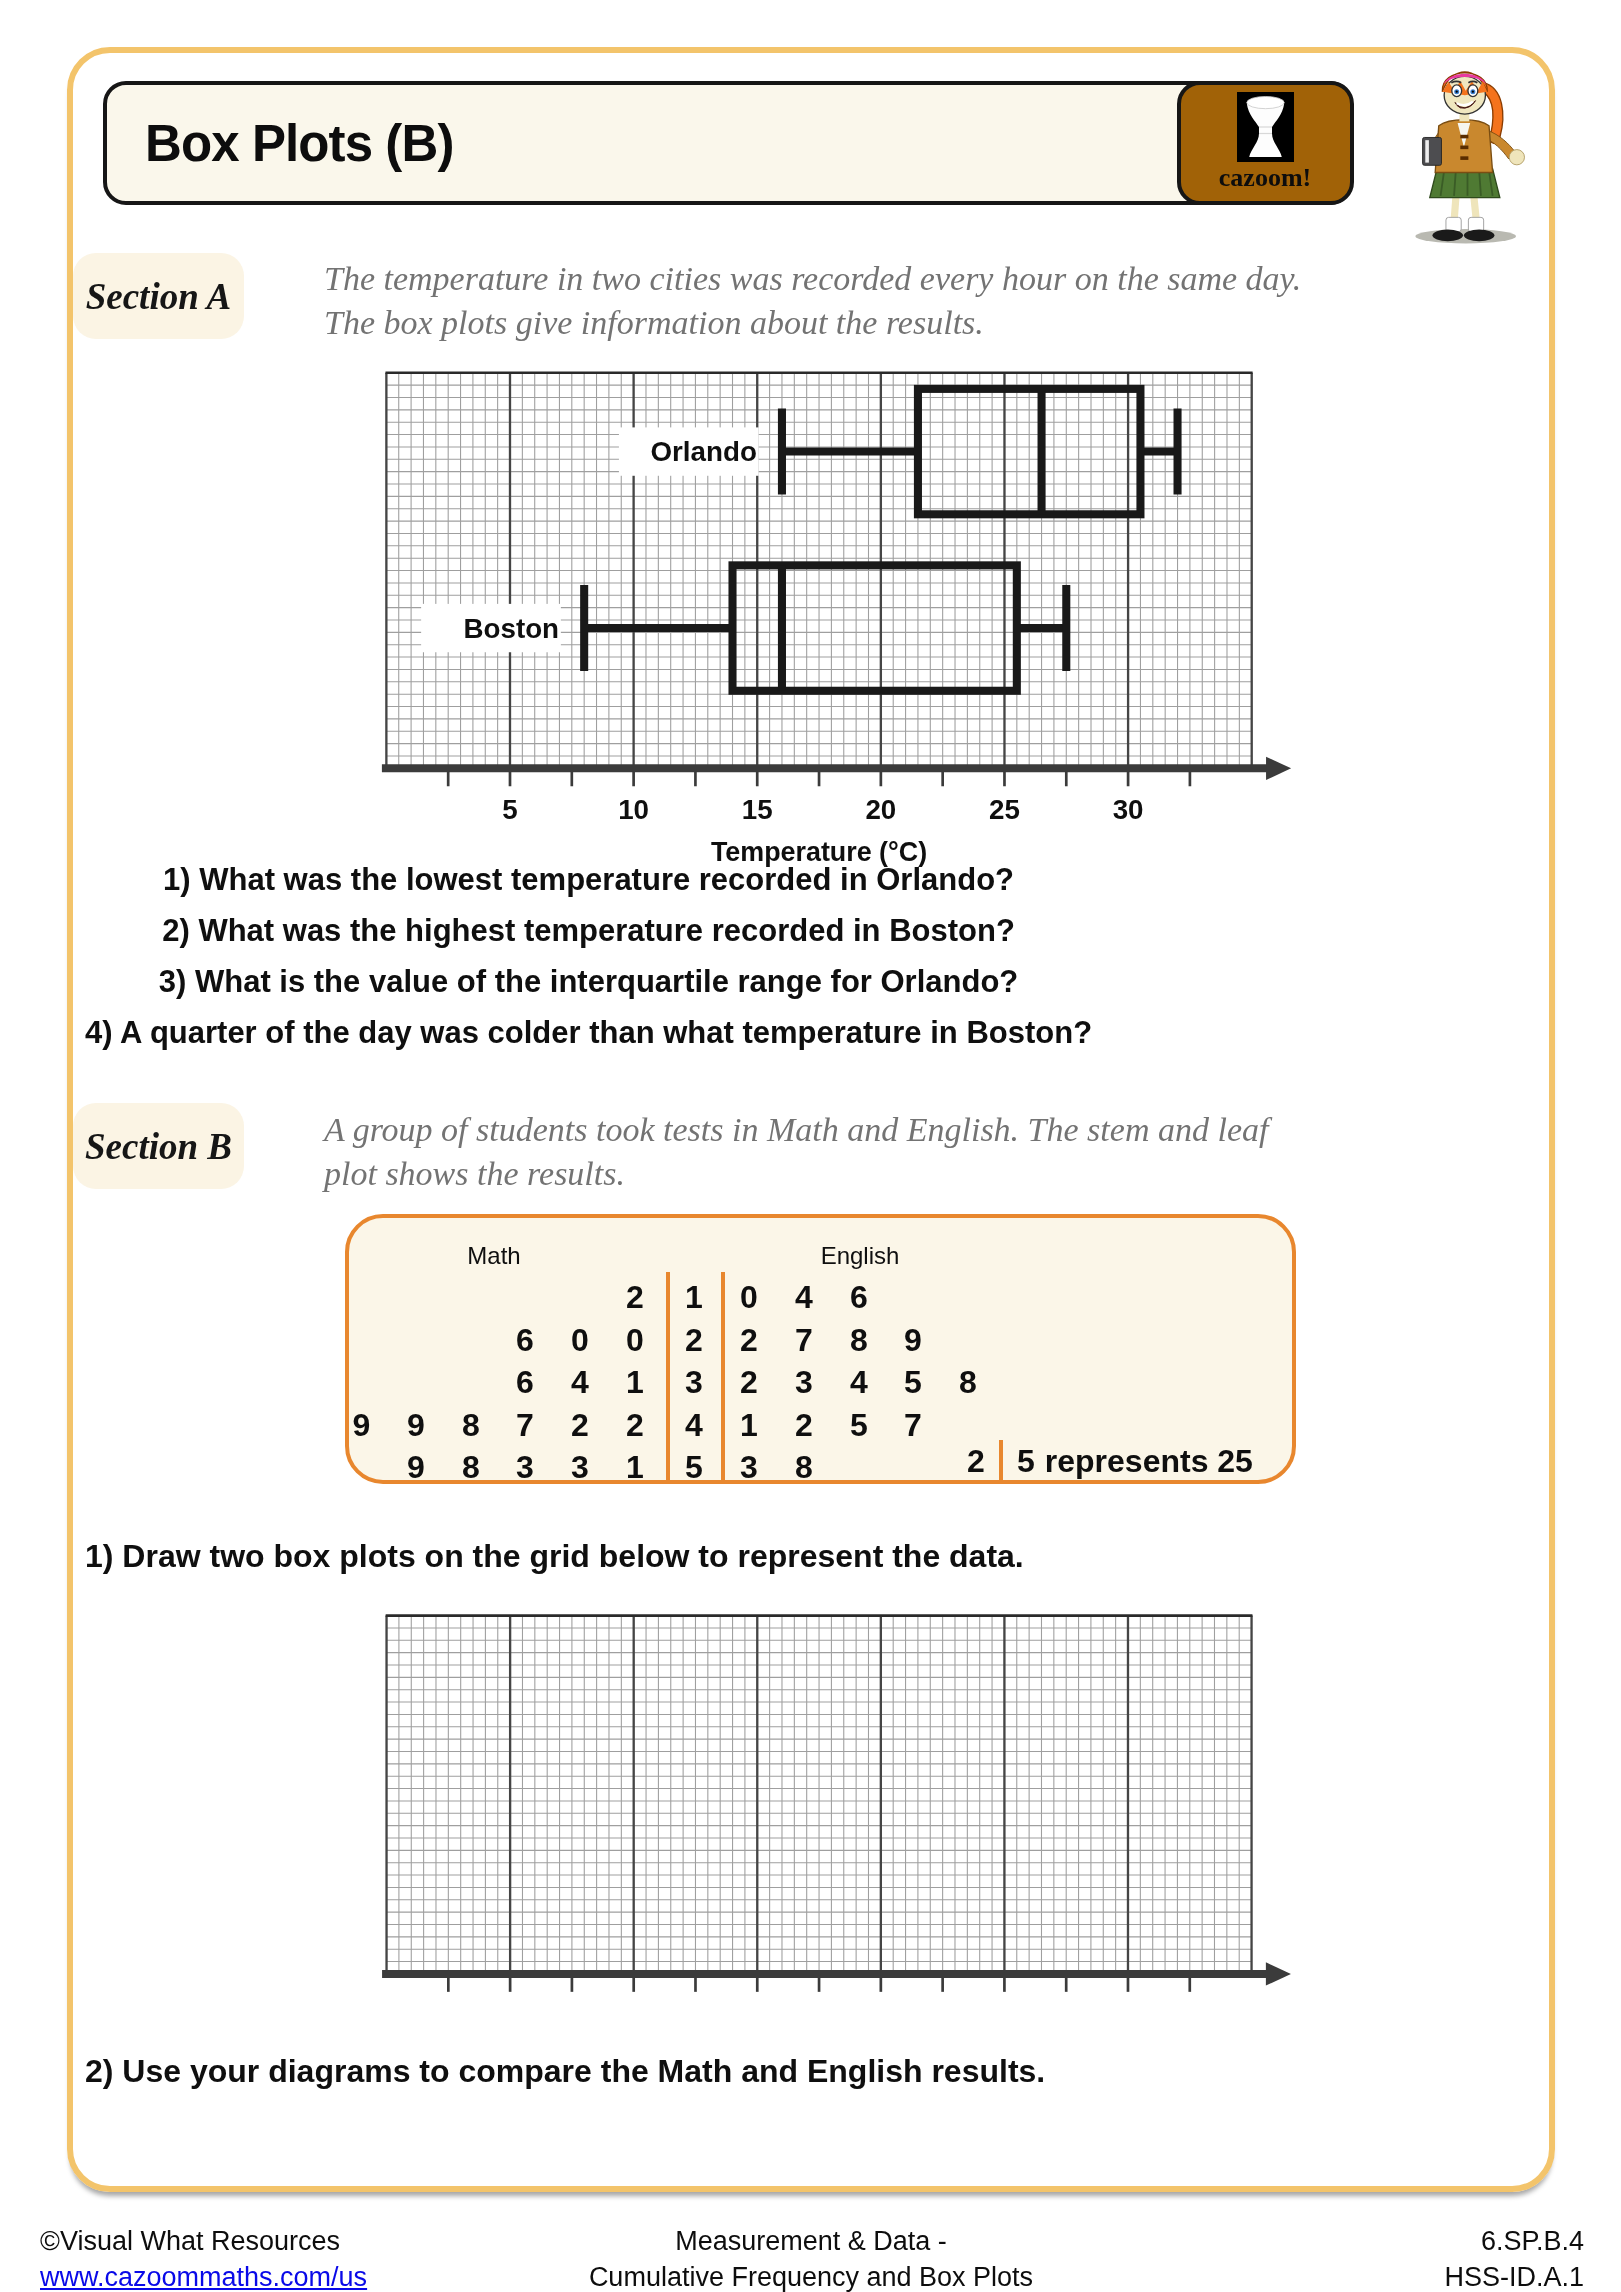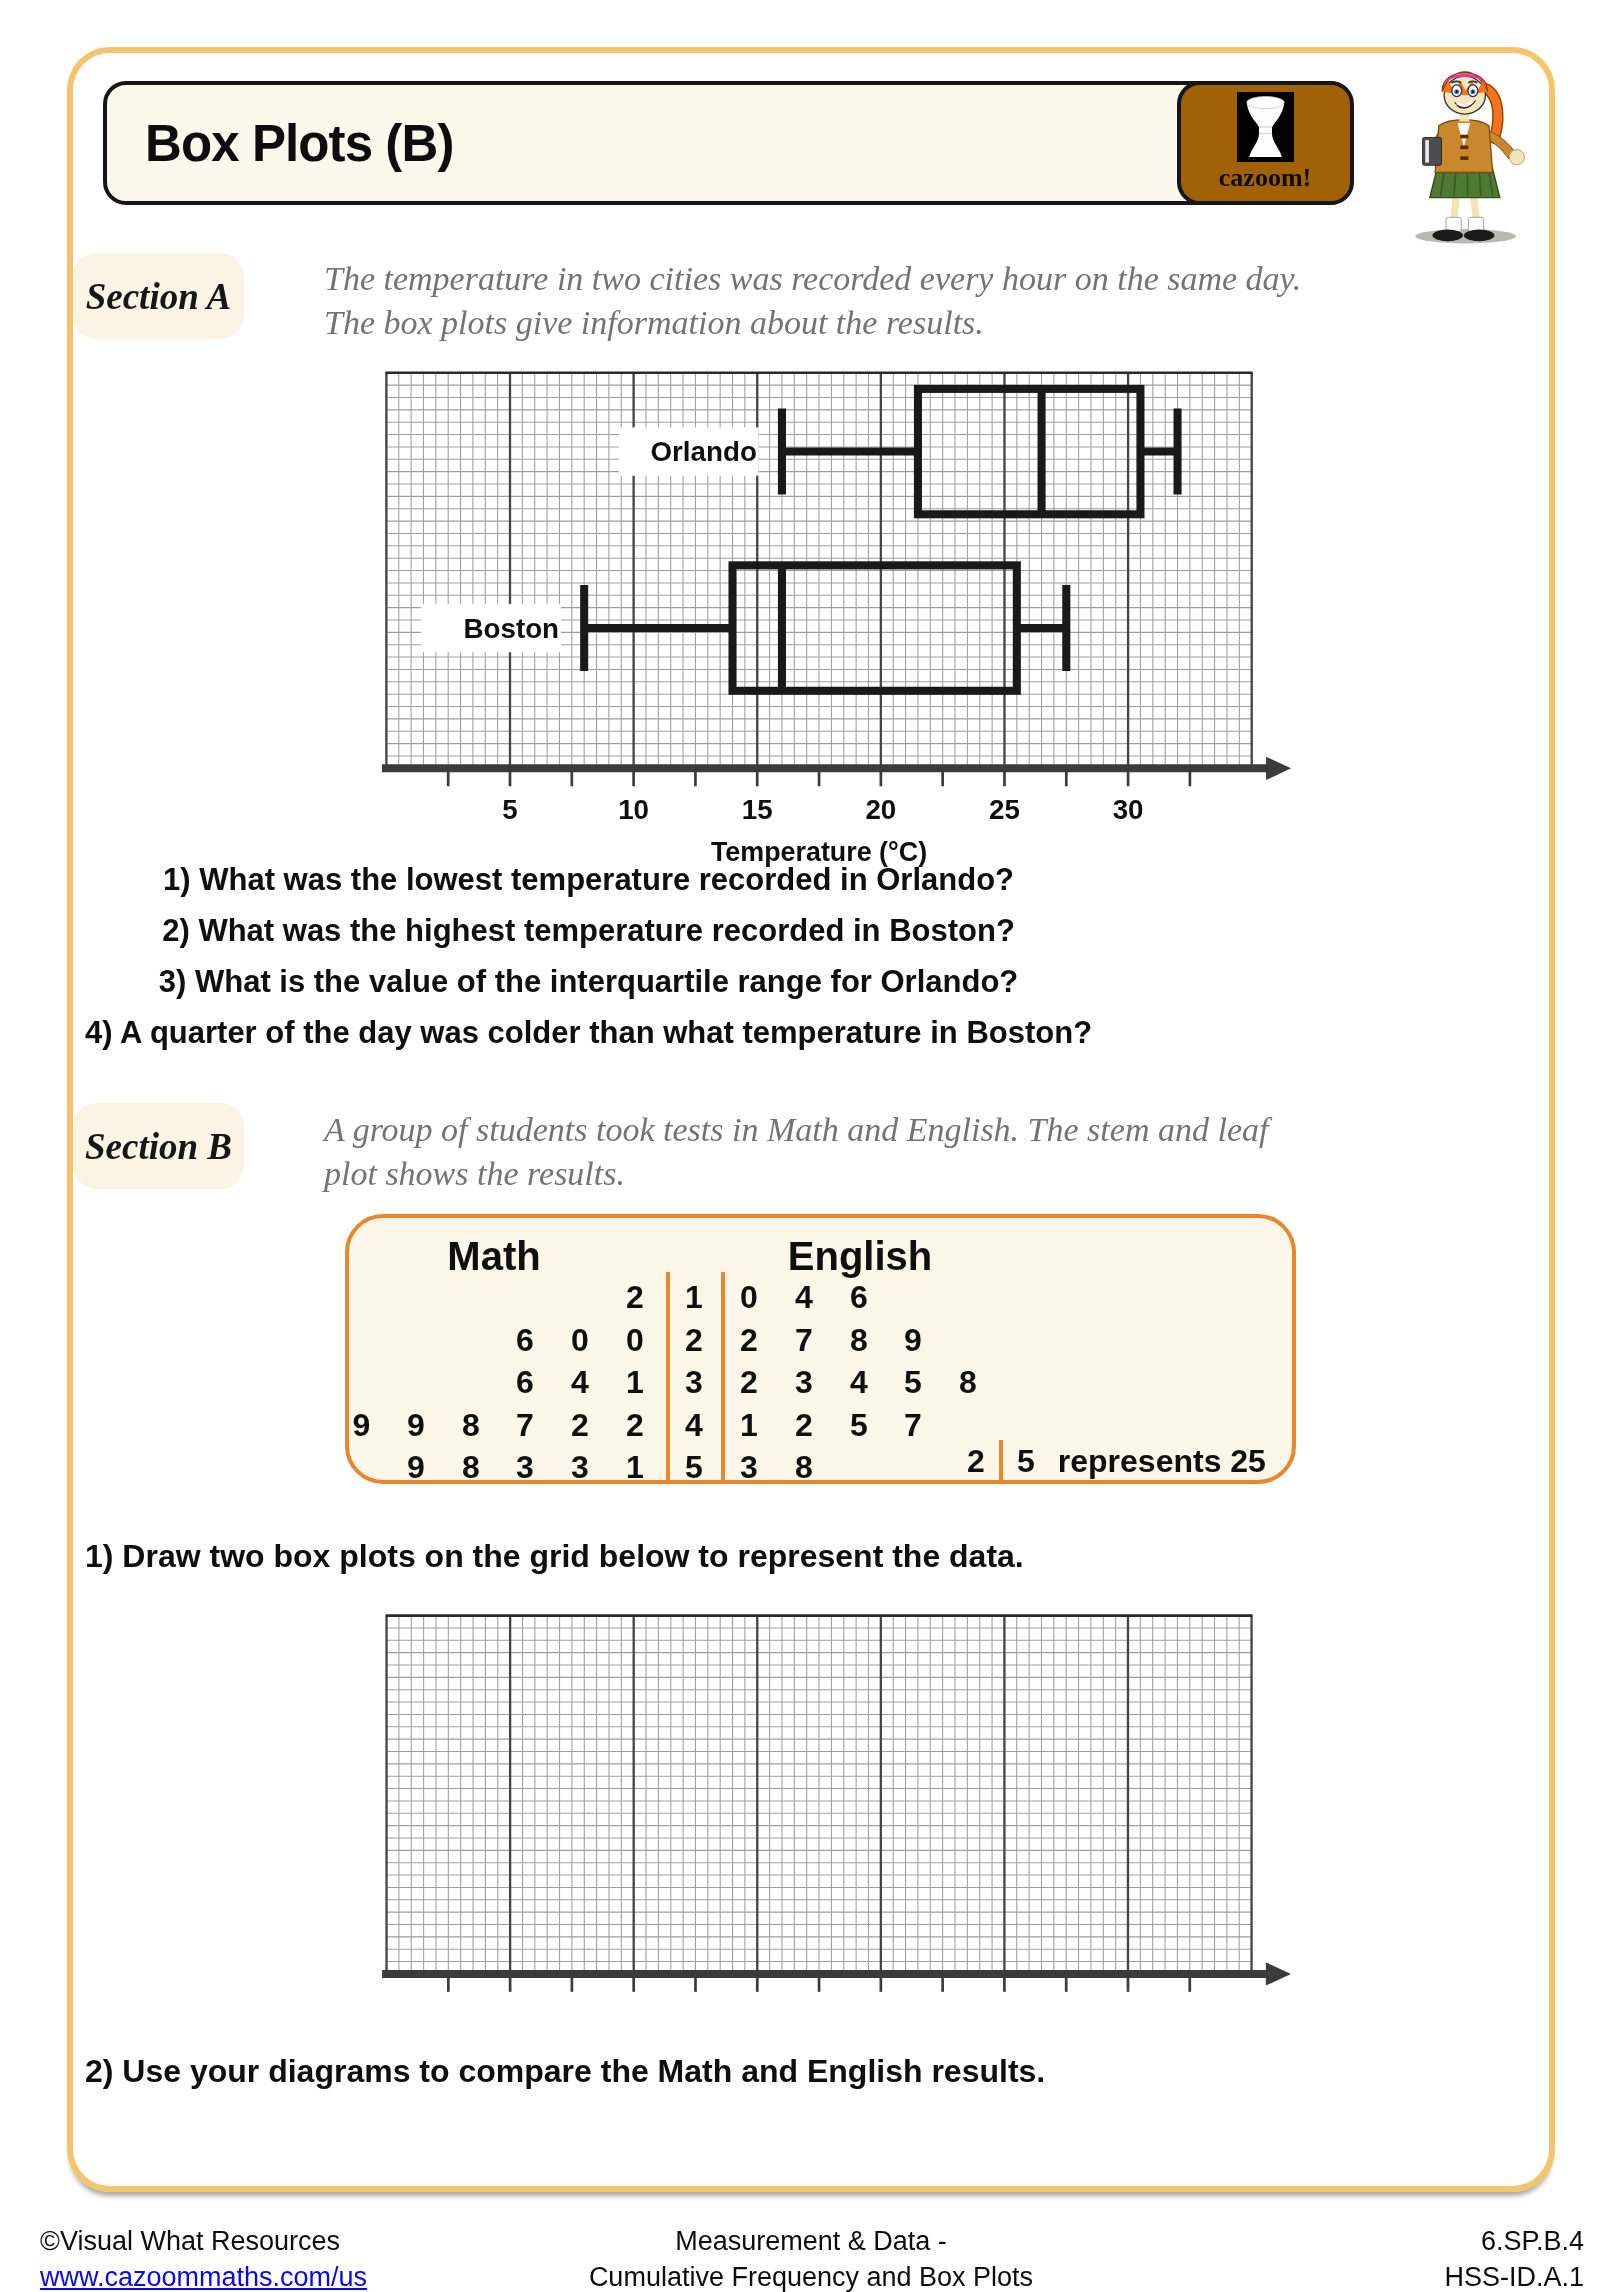--- a/index.html
+++ b/index.html
@@ -22,26 +22,26 @@
          font-family:"Liberation Serif",serif;font-style:italic;font-weight:bold;font-size:37px;color:#161616;}
   .intro{position:absolute;left:324px;font-family:"Liberation Serif",serif;font-style:italic;
          font-size:34px;line-height:44px;color:#737373;white-space:nowrap;}
   .questions{position:absolute;left:85px;font-weight:bold;font-size:31px;color:#0f0f0f;}
   .questions div{height:51px;white-space:nowrap;}
   .qline{position:absolute;left:85px;font-weight:bold;font-size:32px;color:#0f0f0f;white-space:nowrap;}
   .chart-svg{position:absolute;}
   .stemleaf{position:absolute;left:345px;top:1214px;width:951px;height:270px;background:#FBF6E8;
          border:4.5px solid #E8872E;border-radius:38px;box-sizing:border-box;
          font-weight:bold;font-size:32px;color:#0f0f0f;}
-  .sl-head{position:absolute;transform:translate(-50%,-50%);font-size:40px;font-weight:bold;}
+  .sl-head{position:absolute;transform:translate(-50%,-50%);font-size:24px;font-weight:normal;}
   .sl-num{position:absolute;transform:translate(-50%,-50%);}
   .sl-line{position:absolute;width:3.6px;top:54px;height:210px;background:#E8872E;}
   .sl-key{position:absolute;left:618px;top:222px;display:flex;align-items:center;}
   .sl-keyline{width:3.6px;height:43px;background:#E8872E;margin:0 14.3px;}
-  .sl-keytext{margin-left:23px;}
+  .sl-keytext{margin-left:10px;}
   .footer{position:absolute;top:2223px;font-size:27px;line-height:36px;color:#0d0d0d;}
   .footer a{color:#0909E8;text-decoration:underline;}
   .f-left{left:40px;}
   .f-center{left:0;right:0;text-align:center;}
   .f-right{right:38px;text-align:right;}
 </style>
 </head>
 <body>
 
 <div class="page">

